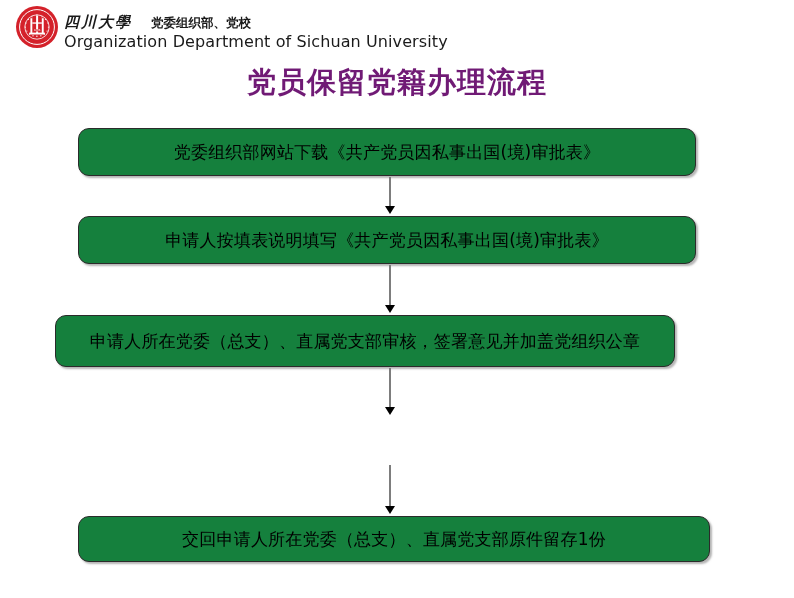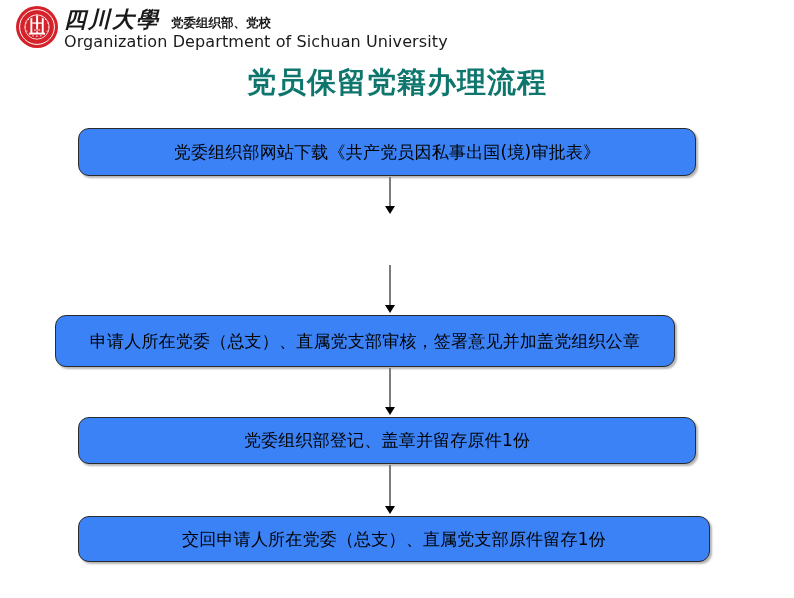--- a/index.html
+++ b/index.html
@@ -39,32 +39,32 @@
     position: absolute;
     left: 64px;
     top: 6px;
     height: 24px;
     display: flex;
     align-items: flex-end;
     white-space: nowrap;
   }
   #brand-cn {
     font-family: "DejaVu Serif", "Liberation Serif", serif;
-    font-size: 22px;
+    font-size: 15px;
     font-weight: bold;
     font-style: italic;
     letter-spacing: 2px;
     color: #1a1a1a;
     line-height: 1;
   }
   #brand-dept {
     font-size: 12.5px;
     font-weight: bold;
     color: #1a1a1a;
-    margin-left: 11px;
+    margin-left: 19px;
     line-height: 1;
     position: relative;
     top: -1px;
   }
   #brand-en {
     position: absolute;
     left: 64px;
     top: 32px;
     font-size: 16px;
     font-weight: normal;
@@ -76,39 +76,39 @@
   
   #page-title {
     position: absolute;
     left: 0;
     top: 64px;
     width: 794px;
     text-align: center;
     font-size: 29px;
     font-weight: bold;
     letter-spacing: 1px;
-    color: #0f766e;
+    color: #701a75;
     line-height: 1.25;
   }
 
   
   #flow {
     position: absolute;
     left: 0;
     top: 0;
     width: 794px;
     height: 598px;
   }
 
   .flow-box {
     position: absolute;
     box-sizing: border-box;
     border: 1px solid #2b2b2b;
     border-radius: 11px;
-    background: #3b82f6;
+    background: #15803d;
     box-shadow: 2px 2px 2px rgba(120,120,120,0.55);
     display: flex;
     align-items: center;
     justify-content: center;
   }
   .flow-box .box-text {
     font-size: 17px;
     font-weight: normal;
     color: #000000;
     line-height: 1.2;
@@ -216,38 +216,38 @@
 
   <div class="flow-box" id="box-1">
     <span class="box-text">党委组织部网站下载《共产党员因私事出国(境)审批表》</span>
   </div>
 
   <div class="flow-arrow" id="arrow-1">
     <div class="shaft"></div>
     <div class="head"></div>
   </div>
 
+  <div class="flow-box" id="box-2">
+    <span class="box-text">申请人按填表说明填写《共产党员因私事出国(境)审批表》</span>
+  </div>
 
   <div class="flow-arrow" id="arrow-2">
     <div class="shaft"></div>
     <div class="head"></div>
   </div>
 
   <div class="flow-box" id="box-3">
     <span class="box-text">申请人所在党委（总支）、直属党支部审核，签署意见并加盖党组织公章</span>
   </div>
 
   <div class="flow-arrow" id="arrow-3">
     <div class="shaft"></div>
     <div class="head"></div>
   </div>
 
-  <div class="flow-box" id="box-4">
-    <span class="box-text">党委组织部登记、盖章并留存原件1份</span>
-  </div>
 
   <div class="flow-arrow" id="arrow-4">
     <div class="shaft"></div>
     <div class="head"></div>
   </div>
 
   <div class="flow-box" id="box-5">
     <span class="box-text">交回申请人所在党委（总支）、直属党支部原件留存1份</span>
   </div>
 

